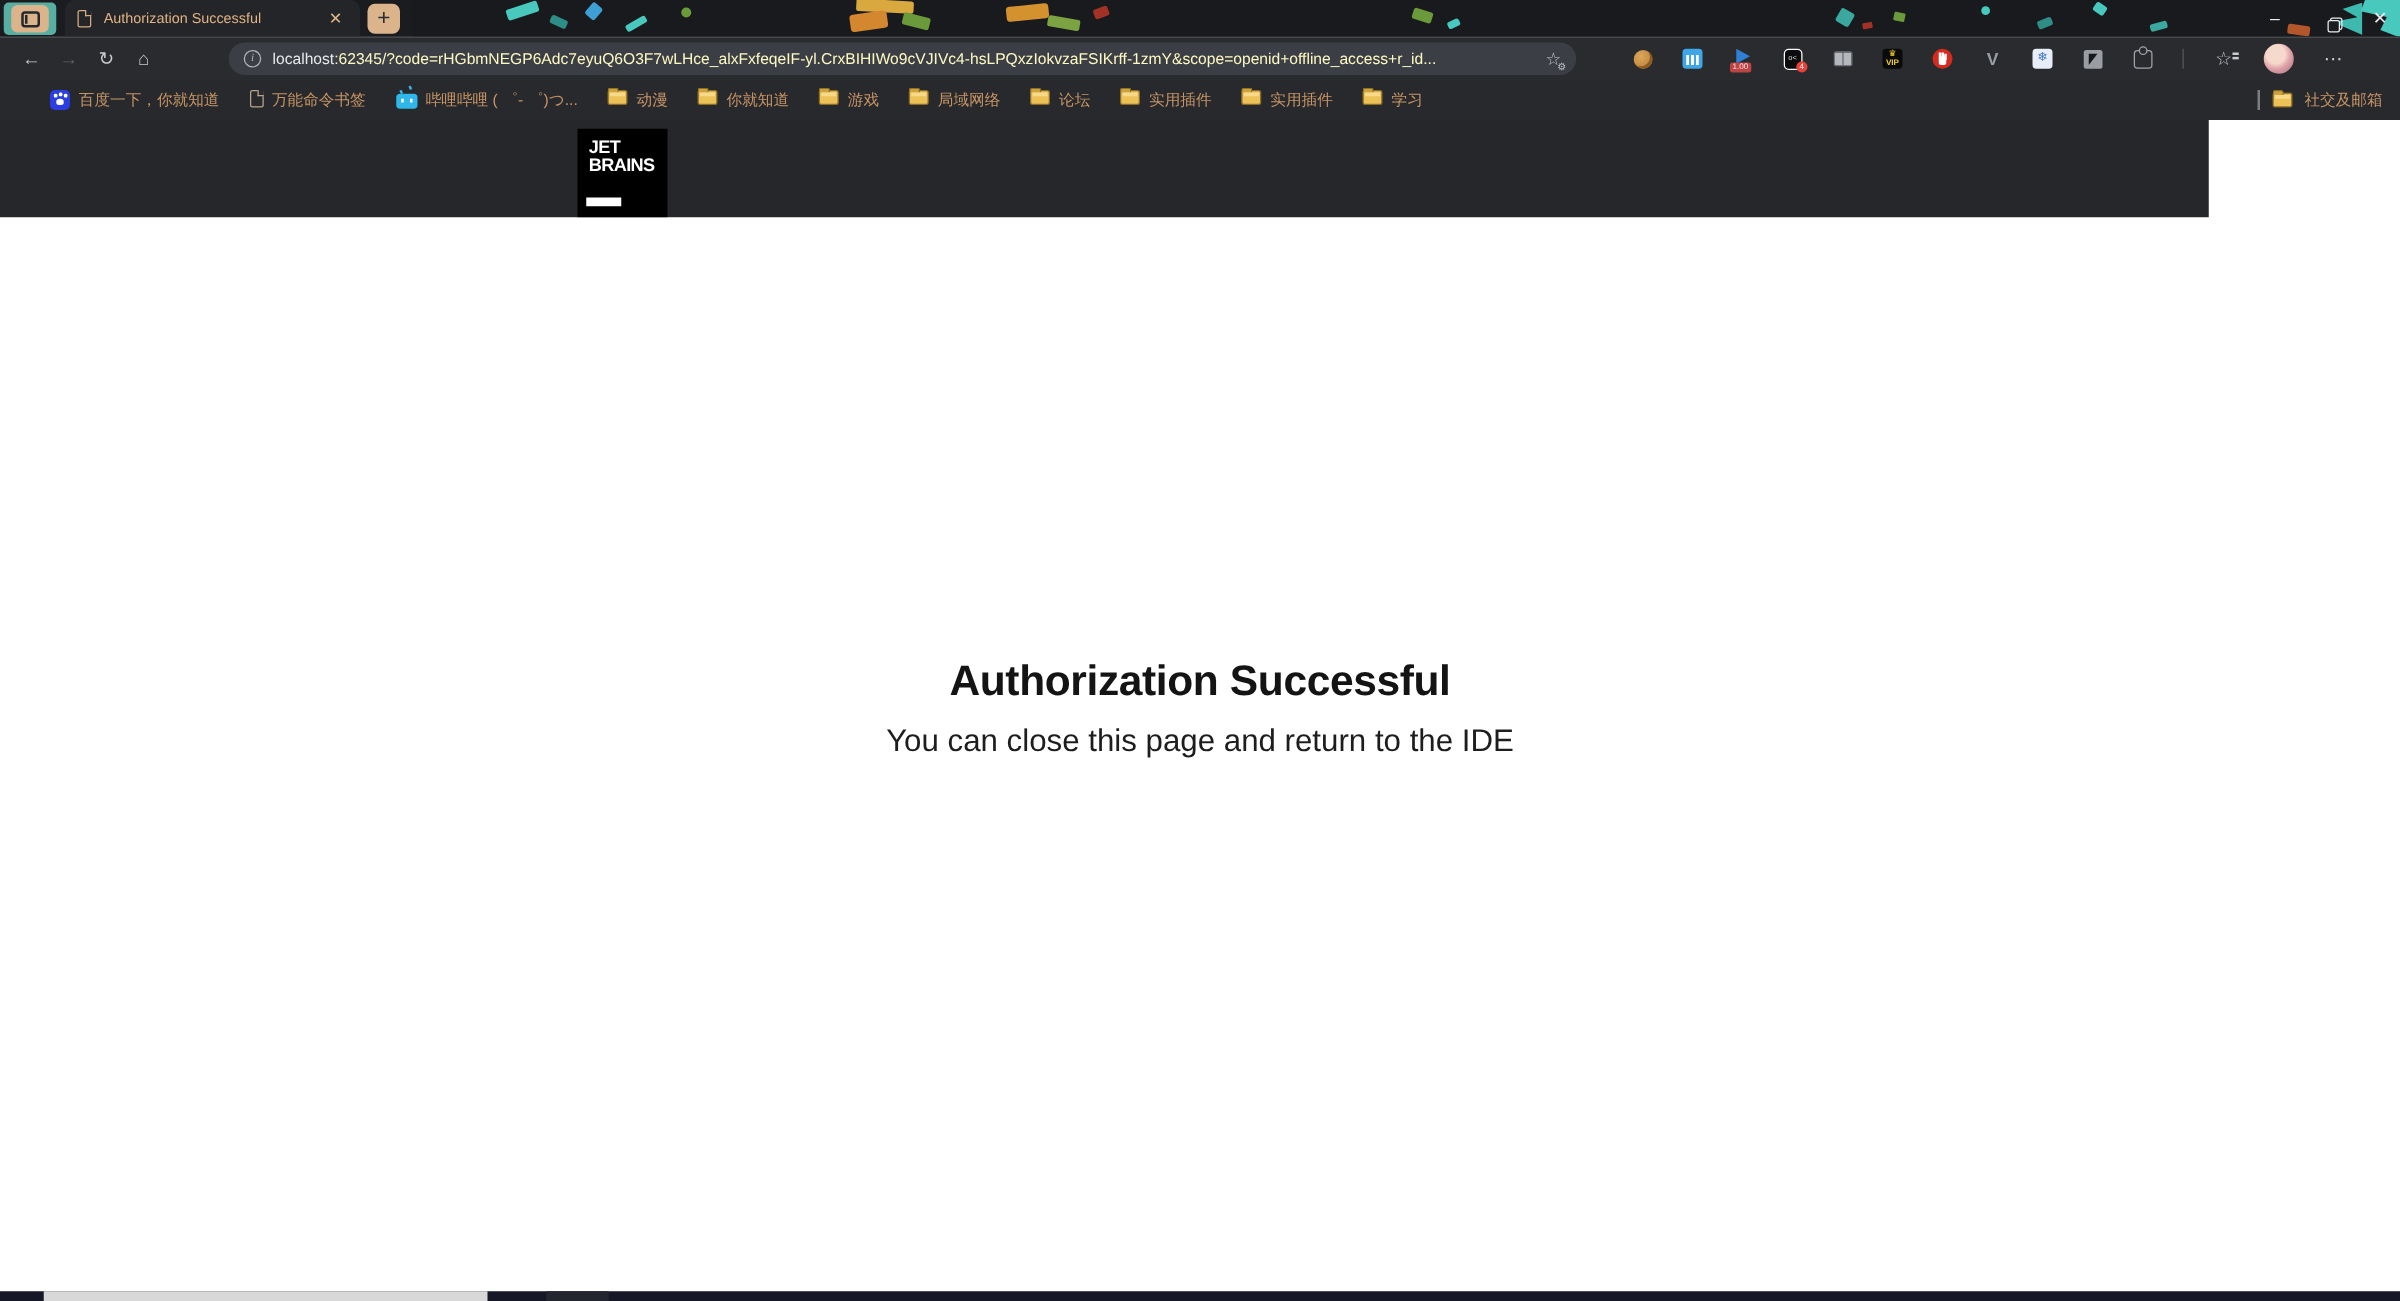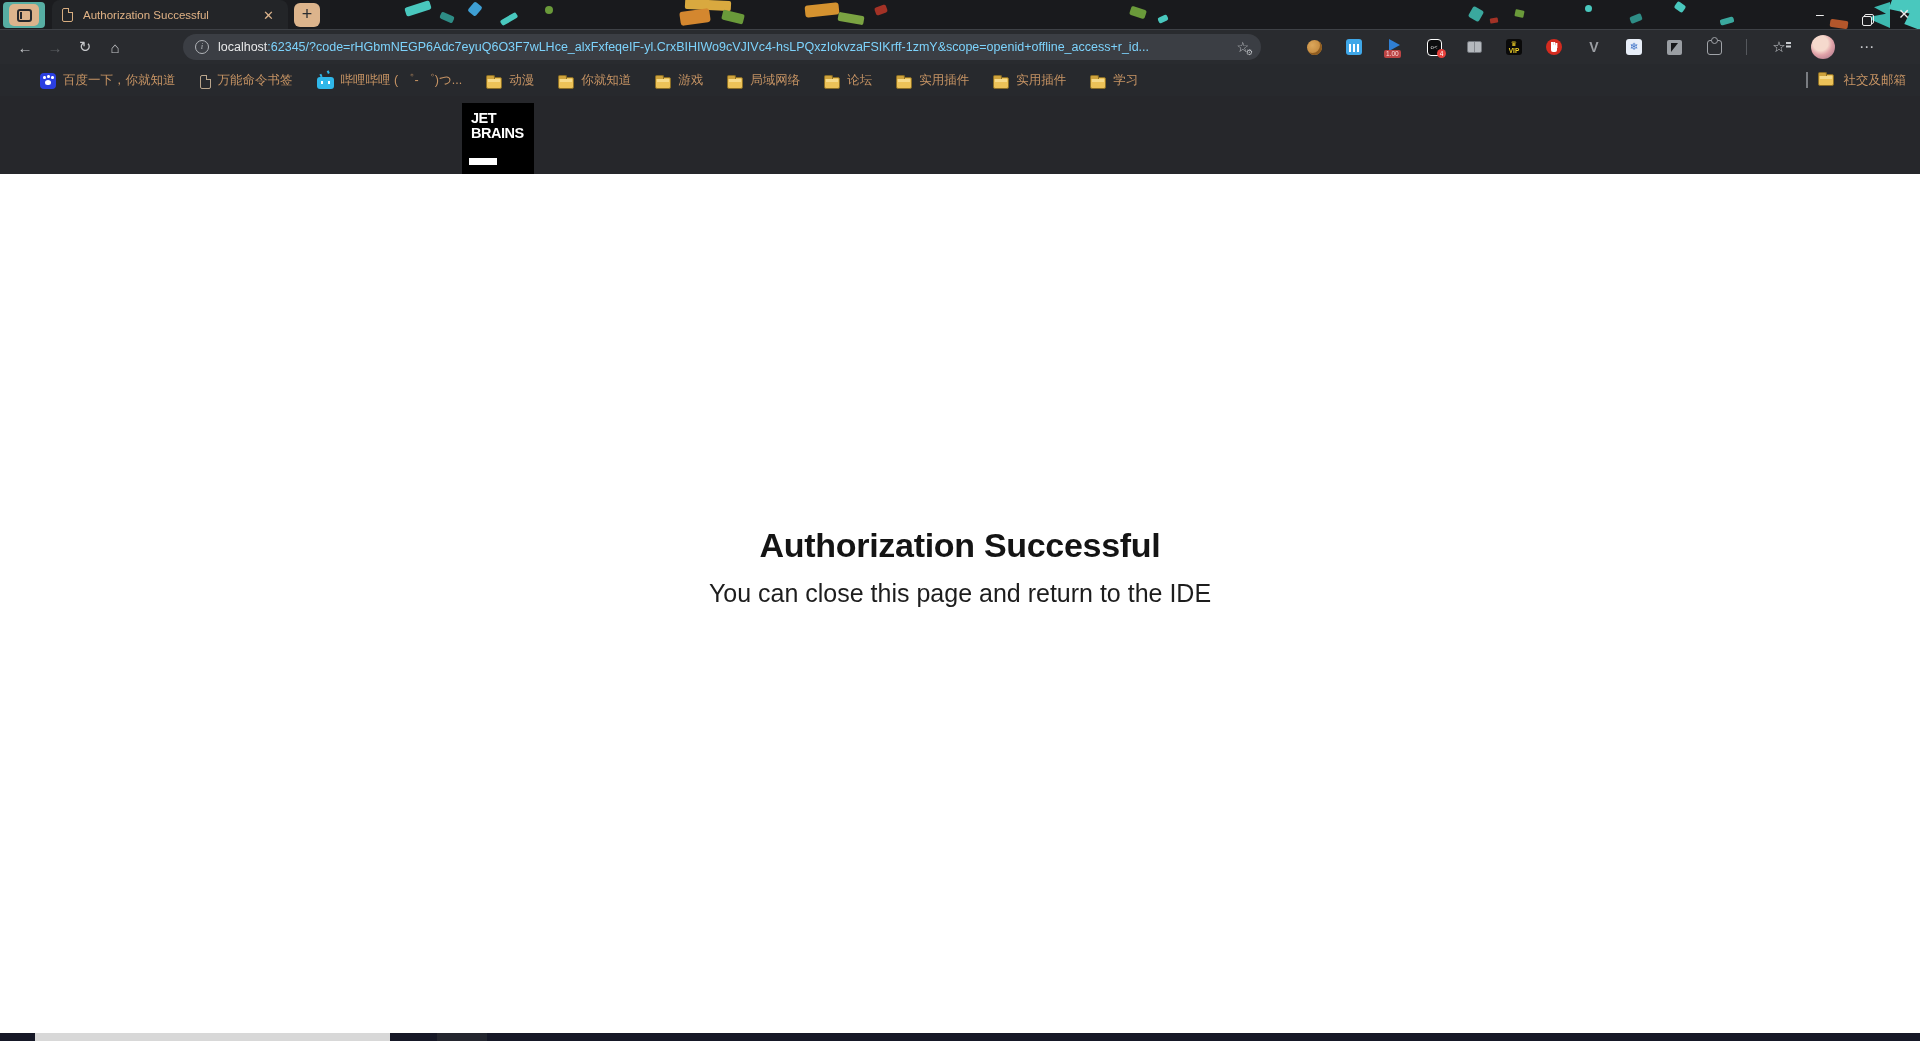--- a/index.html
+++ b/index.html
@@ -32,21 +32,21 @@
 
   
   .navbar { position:absolute; left:0; top:30px; width:1920px; height:34px; background:#292b2f; display:flex; align-items:center; }
   .nav-btn { width:30px; text-align:center; font-size:15px; color:#c6c8cb; cursor:pointer; flex:none; }
   .nav-btn.disabled { color:#5d6064; }
   .nav-btn.back { margin-left:10px; }
   .addressbar { position:absolute; left:183px; top:4px; width:1078px; height:26px; background:#3b3e44; border-radius:13px; display:flex; align-items:center; padding:0 12px; }
   .info-icon { width:14px; height:14px; border:1.4px solid #b2b5b9; border-radius:50%; color:#b2b5b9; font-size:9px; line-height:11px; text-align:center; font-style:italic; font-family:"Liberation Serif",serif; flex:none; margin-right:9px; }
   .url { font-size:12.5px; white-space:nowrap; overflow:hidden; flex:1; }
   .url .host { color:#e8e9ea; }
-  .url .rest { color:#7dd3fc; }
+  .url .rest { color:#fef9c3; }
   .fav-star { position:relative; color:#c0c3c7; font-size:14px; flex:none; margin-left:8px; cursor:pointer; }
   .fav-star::after { content:"⚙"; position:absolute; right:-4px; bottom:-2px; font-size:8px; color:#c0c3c7; }
 
   .ext-row { position:absolute; left:1306px; top:0; height:34px; display:flex; align-items:center; gap:24px; }
   .ext { position:relative; width:16px; height:16px; flex:none; cursor:pointer; display:flex; align-items:center; justify-content:center; }
   .cookie-g { width:15px; height:15px; border-radius:50%; background:radial-gradient(circle at 35% 35%, #dca75b, #b5792f); box-shadow:inset -2px -2px 0 #8e5c20; }
   .bluebars-g { width:16px; height:16px; border-radius:3px; background:#3fa7e8; position:relative; }
   .bluebars-g::before { content:""; position:absolute; left:3px; bottom:3px; width:10px; height:8px; background:repeating-linear-gradient(90deg,#fff 0 2px,transparent 2px 4px); }
   .play-g { width:0; height:0; border-left:11px solid #2f7fd4; border-top:6px solid transparent; border-bottom:6px solid transparent; margin-top:-4px; }
   .badge-pill { position:absolute; left:-2px; bottom:-3px; background:#b44; color:#ffdede; font-size:6.5px; line-height:8px; padding:0 2px; border-radius:2px; }
@@ -66,39 +66,39 @@
   .puzzle-g { width:15px; height:15px; border:1.6px solid #a0a3a8; border-radius:3px; position:relative; background:transparent; }
   .puzzle-g::before { content:""; position:absolute; left:3px; top:-4px; width:5px; height:5px; border:1.6px solid #a0a3a8; border-radius:50%; background:#292b2f; }
   .toolbar-sep { width:1px; height:16px; background:#55585d; flex:none; }
   .collections-g { position:relative; color:#c9ccd0; font-size:15px; }
   .collections-g::after { content:""; position:absolute; right:-5px; top:4px; width:5px; height:1.5px; background:#c9ccd0; box-shadow:0 3.5px 0 #c9ccd0; }
   .avatar { width:24px; height:24px; border-radius:50%; background:radial-gradient(circle at 40% 35%, #f5d9cd 0 35%, #e0a2a8 55%, #9c6b84 100%); flex:none; cursor:pointer; }
   .dots { color:#c6c8cb; font-size:15px; letter-spacing:1px; cursor:pointer; }
 
   
   .bookmarksbar { position:absolute; left:0; top:64px; width:1920px; height:32px; background:#27292d; display:flex; align-items:center; }
-  .bm { display:flex; align-items:flex-end; gap:7px; margin-left:24px; cursor:pointer; flex:none; }
+  .bm { display:flex; align-items:flex-start; gap:7px; margin-left:24px; cursor:pointer; flex:none; }
   .bm:first-child { margin-left:40px; }
   .bm-label { color:#c79464; font-size:12.5px; white-space:nowrap; }
   .folder-icon { width:16px; height:12px; background:#ecc258; border-radius:1.5px 2px 2px 2px; position:relative; border:1px solid #8a6d26; flex:none; }
   .folder-icon::before { content:""; position:absolute; left:-1px; top:-3px; width:7px; height:3px; background:#cfa33c; border:1px solid #8a6d26; border-bottom:none; border-radius:2px 2px 0 0; }
   .folder-icon::after { content:""; position:absolute; left:1px; top:1px; right:1px; height:3px; background:#f6da8a; }
   .baidu-icon { width:16px; height:16px; border-radius:4px; background:#2b3fe0; position:relative; flex:none; }
   .baidu-icon::before { content:""; position:absolute; left:5px; top:7px; width:6px; height:5px; background:#fff; border-radius:50% 50% 40% 40%; }
   .baidu-icon::after { content:""; position:absolute; left:3px; top:3px; width:2.5px; height:3.5px; background:#fff; border-radius:50%; box-shadow:4px -1px 0 #fff, 8px 0 0 #fff; }
   .doc-icon { width:11px; height:14px; border:1.5px solid #b9a58c; border-radius:2px; position:relative; flex:none; }
   .doc-icon::after { content:""; position:absolute; right:-1px; top:-1px; width:4px; height:4px; background:#27292d; border-left:1.5px solid #b9a58c; border-bottom:1.5px solid #b9a58c; }
   .bili-icon { width:17px; height:12px; border-radius:3px; background:#2fb7e9; position:relative; margin-top:3px; flex:none; }
   .bili-icon::before { content:""; position:absolute; left:3px; top:-3px; width:2px; height:3px; background:#2fb7e9; transform:rotate(-25deg); box-shadow:8px 0 0 #2fb7e9; }
   .bili-icon::after { content:""; position:absolute; left:4px; top:4px; width:2px; height:3px; background:#fff; box-shadow:7px 0 0 #fff; }
   .bm-right { position:absolute; right:14px; top:0; height:32px; display:flex; align-items:center; gap:10px; }
   .bm-sep { width:2px; height:16px; background:#7a7d82; }
 
   
-  .page-header { position:absolute; left:0; top:96px; width:1920px; height:78px; background:#26272b;padding-left:32px; }
+  .page-header { position:absolute; left:0; top:96px; width:1767px; height:78px; background:#26272b;padding-left:32px; }
   .jb-logo { position:absolute; left:462px; top:7px; width:72px; height:71px; background:#000; cursor:pointer; }
   .jb-line { color:#fff; font-weight:bold; font-size:14.5px; line-height:15px; letter-spacing:-0.5px; margin-left:9px; }
   .jb-line.first { margin-top:8px; }
   .jb-bar { position:absolute; left:7px; top:55px; width:28px; height:7px; background:#fff; }
 
   .content { position:absolute; left:0; top:174px; width:1920px; height:859px; background:#fff; text-align:center; }
   .heading { margin-top:352px; font-size:34px; font-weight:bold; color:#141414; letter-spacing:-0.3px; }
   .subtext { margin-top:14px; font-size:25px; color:#1d1d1d; }
 
   

